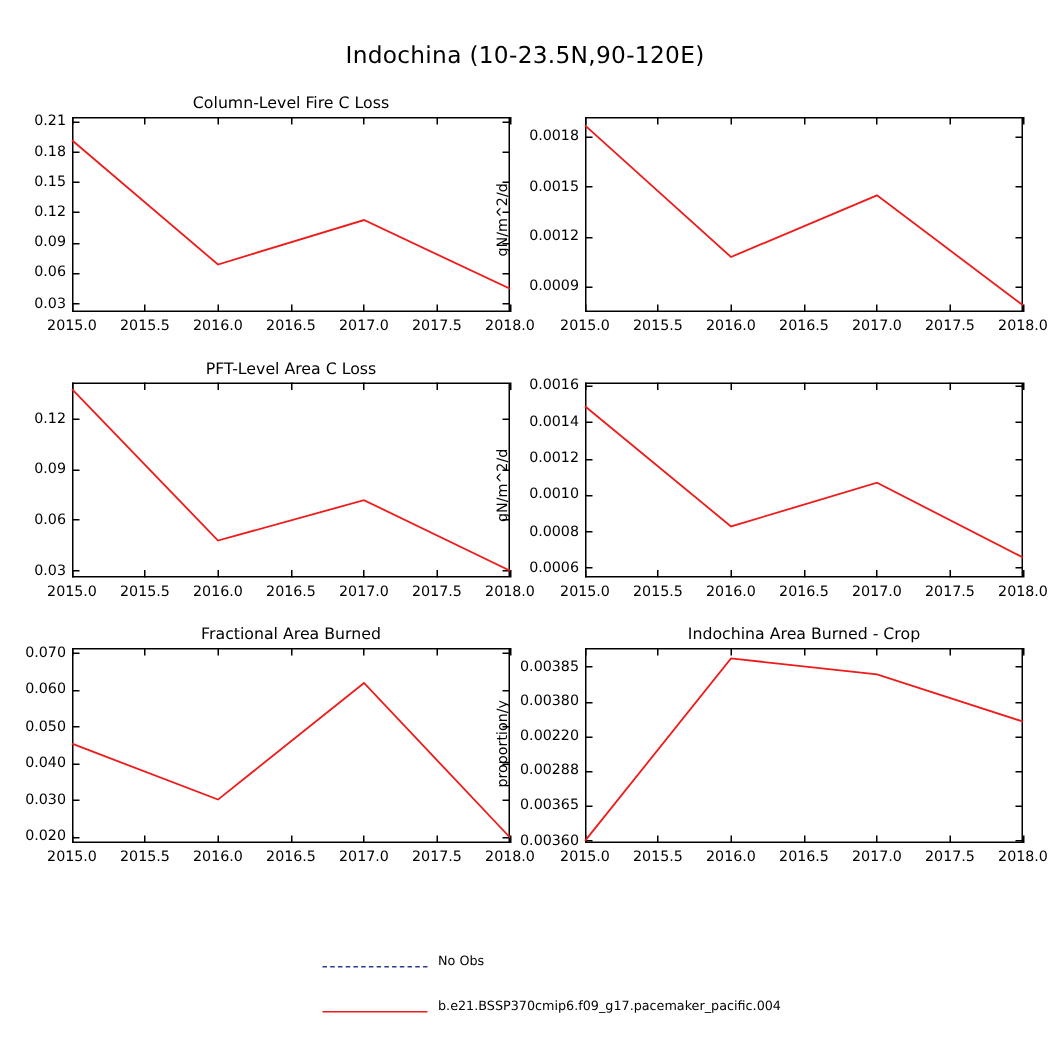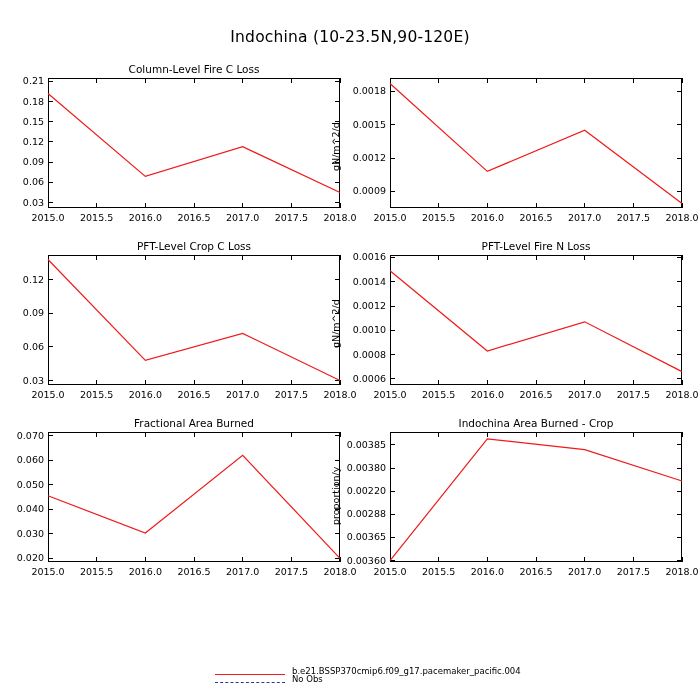--- a/index.html
+++ b/index.html
@@ -198,21 +198,21 @@
       <div class="xtick" style="left: 218.333px; width: 50px; top: 134px;">2017.5</div>
       <div class="tickmark" style="left: 291.5px; top: 125px; width: 1px; height: 5px;"></div>
       <div class="tickmark" style="left: 291.5px; top: 0px; width: 1px; height: 5px;"></div>
       <div class="xtick" style="left: 267px; width: 50px; top: 134px;">2018.0</div>
       <div class="ylabel" style="left: -60px; top: 93px;">gN/m^2/d</div>
       <svg class="series" width="292" height="130">
         <polyline points="0.00,5.56 97.33,93.33 194.67,52.22 292.00,125.56" fill="none" stroke="#ef1a1a" stroke-width="1.2"></polyline>
       </svg>
     </div>
     <div class="panel" style="left: 48px; top: 255px; width: 292px; height: 130px;">
-      <div class="panel-title">PFT-Level Crop C Loss</div>
+      <div class="panel-title">PFT-Level Area C Loss</div>
       <div class="plotbox" style="width: 292px; height: 130px;"></div>
       <div class="tickmark" style="left: 0px; top: 125.017px; width: 5px; height: 1px;"></div>
       <div class="tickmark" style="left: 287px; top: 125.017px; width: 5px; height: 1px;"></div>
       <div class="ytick" style="left: -52px; width: 48px; top: 119.517px;">0.03</div>
       <div class="tickmark" style="left: 0px; top: 91.3966px; width: 5px; height: 1px;"></div>
       <div class="tickmark" style="left: 287px; top: 91.3966px; width: 5px; height: 1px;"></div>
       <div class="ytick" style="left: -52px; width: 48px; top: 85.8966px;">0.06</div>
       <div class="tickmark" style="left: 0px; top: 57.7759px; width: 5px; height: 1px;"></div>
       <div class="tickmark" style="left: 287px; top: 57.7759px; width: 5px; height: 1px;"></div>
       <div class="ytick" style="left: -52px; width: 48px; top: 52.2759px;">0.09</div>
@@ -238,21 +238,20 @@
       <div class="tickmark" style="left: 242.833px; top: 0px; width: 1px; height: 5px;"></div>
       <div class="xtick" style="left: 218.333px; width: 50px; top: 134px;">2017.5</div>
       <div class="tickmark" style="left: 291.5px; top: 125px; width: 1px; height: 5px;"></div>
       <div class="tickmark" style="left: 291.5px; top: 0px; width: 1px; height: 5px;"></div>
       <div class="xtick" style="left: 267px; width: 50px; top: 134px;">2018.0</div>
       <svg class="series" width="292" height="130">
         <polyline points="0.00,4.48 97.33,105.34 194.67,78.45 292.00,125.52" fill="none" stroke="#ef1a1a" stroke-width="1.2"></polyline>
       </svg>
     </div>
     <div class="panel" style="left: 390px; top: 255px; width: 292px; height: 130px;">
-      <div class="panel-title">PFT-Level Fire N Loss</div>
       <div class="plotbox" style="width: 292px; height: 130px;"></div>
       <div class="tickmark" style="left: 0px; top: 123.425px; width: 5px; height: 1px;"></div>
       <div class="tickmark" style="left: 287px; top: 123.425px; width: 5px; height: 1px;"></div>
       <div class="ytick" style="left: -52px; width: 48px; top: 117.925px;">0.0006</div>
       <div class="tickmark" style="left: 0px; top: 99.1262px; width: 5px; height: 1px;"></div>
       <div class="tickmark" style="left: 287px; top: 99.1262px; width: 5px; height: 1px;"></div>
       <div class="ytick" style="left: -52px; width: 48px; top: 93.6262px;">0.0008</div>
       <div class="tickmark" style="left: 0px; top: 74.8271px; width: 5px; height: 1px;"></div>
       <div class="tickmark" style="left: 287px; top: 74.8271px; width: 5px; height: 1px;"></div>
       <div class="ytick" style="left: -52px; width: 48px; top: 69.3271px;">0.0010</div>
@@ -380,21 +379,21 @@
       <div class="tickmark" style="left: 291.5px; top: 0px; width: 1px; height: 5px;"></div>
       <div class="xtick" style="left: 267px; width: 50px; top: 134px;">2018.0</div>
       <div class="ylabel" style="left: -60px; top: 93px;">proportion/y</div>
       <svg class="series" width="292" height="130">
         <polyline points="0.00,128.61 97.33,6.94 194.67,17.58 292.00,49.04" fill="none" stroke="#ef1a1a" stroke-width="1.2"></polyline>
       </svg>
     </div>
   </div>
 
 <div id="legend">
-    <div class="legend-row" style="top: 0px; margin-top: 38px;">
+    <div class="legend-row" style="top: 0px;">
       <div class="legend-sample dashed-sample" style="border-top-color: rgb(43, 58, 143);"></div>
       <div class="legend-label">No Obs</div>
     </div>
     <div class="legend-row" style="top: 30px;">
       <div class="legend-sample solid-sample" style="background: rgb(239, 26, 26);"></div>
       <div class="legend-label">b.e21.BSSP370cmip6.f09_g17.pacemaker_pacific.004</div>
     </div>
   </div>
 
 </body></html>

